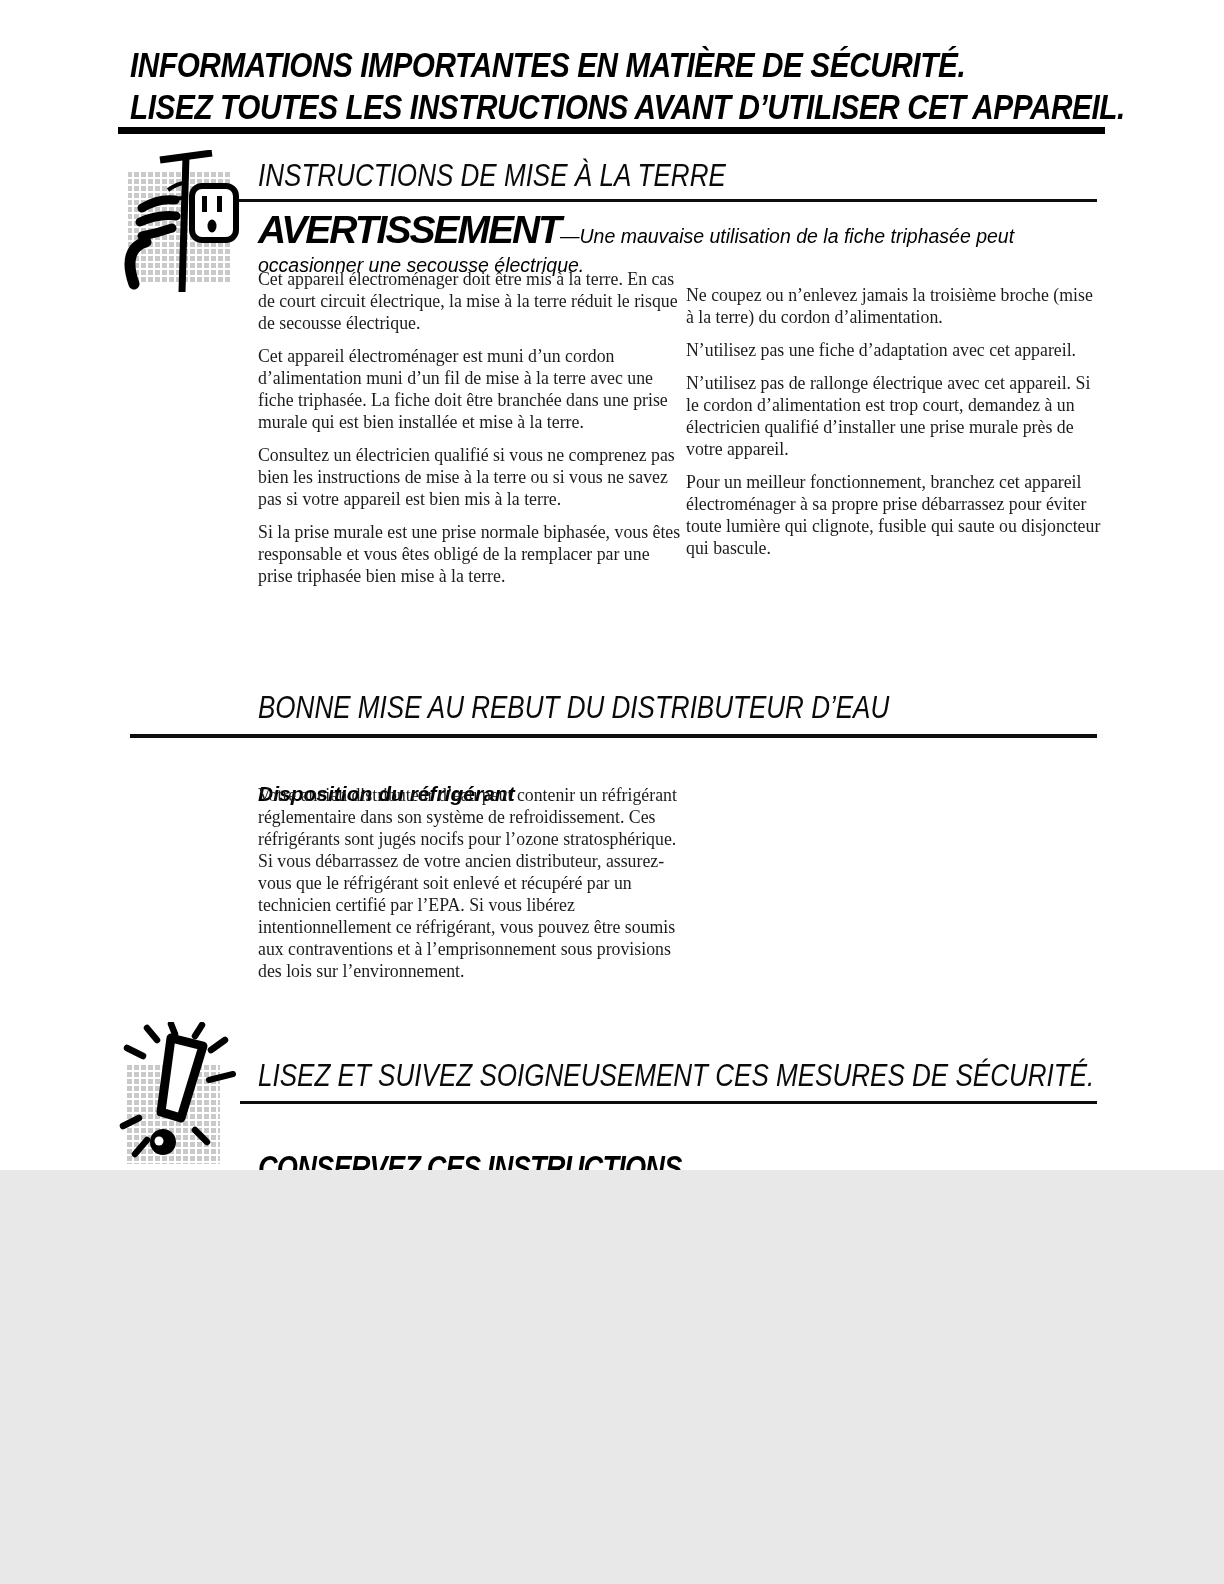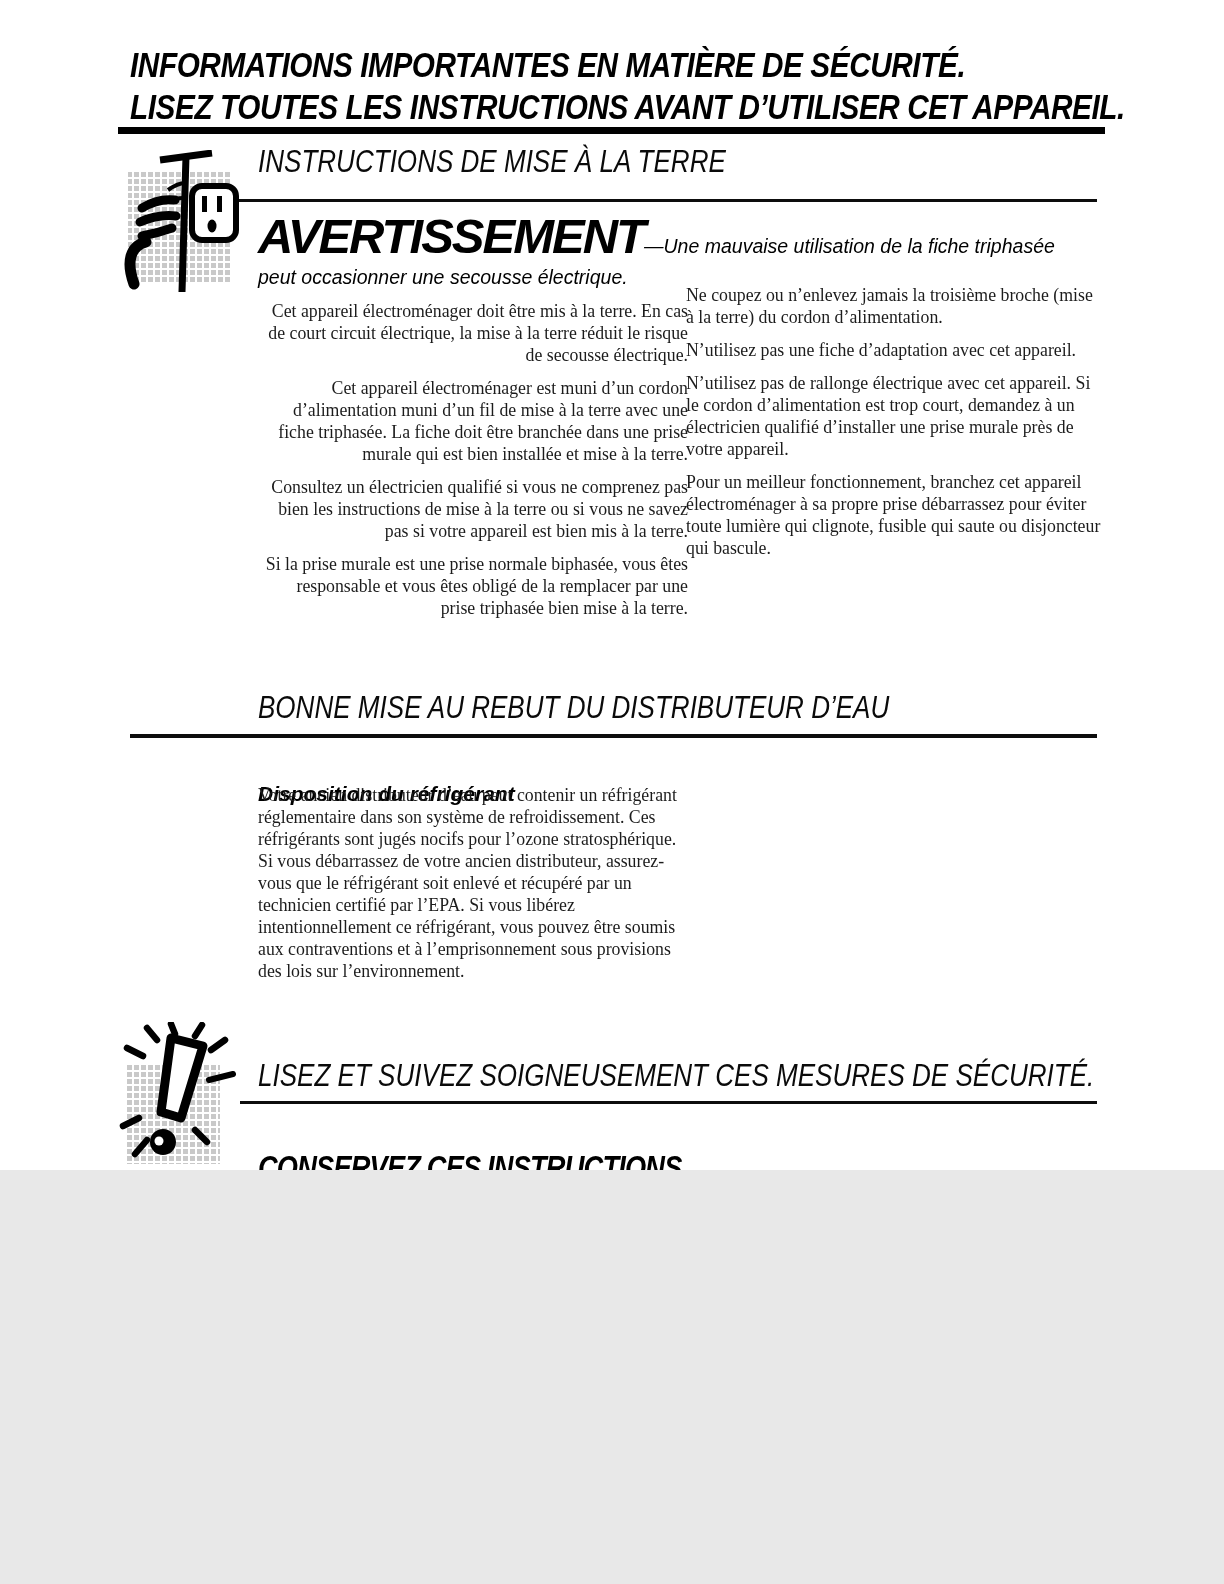--- a/index.html
+++ b/index.html
@@ -26,21 +26,21 @@
     font-style:italic;font-weight:normal;
     font-size:31px;color:#0a0a0a;letter-spacing:0;
   }
   .sec-title .cond{transform:scaleX(0.84);}
   .rule{background:#0d0d0d;}
 
   
   .warn-wrap{font-style:italic;color:#000;}
   .warn-label{
     font-family:"Liberation Sans",sans-serif;
-    font-weight:bold;font-size:49px;letter-spacing:-2px;
+    font-weight:bold;font-size:39px;letter-spacing:-2px;
   }
   .warn-text{
     font-family:"Liberation Sans",sans-serif;
     font-size:19.5px;line-height:26px;letter-spacing:0;
   }
 
   
   .bodycol p{
     margin:0 0 11px 0;
     font-family:"Liberation Serif",serif;
@@ -93,27 +93,27 @@
       <ellipse cx="100" cy="76" rx="4.5" ry="6.5" fill="#000"></ellipse>
       <path d="M56,40 q10,-7 17,-7" stroke="#000" stroke-width="4" fill="none"></path>
       <path d="M54,52 q10,-4 17,-4" stroke="#000" stroke-width="4" fill="none"></path>
       <path d="M30,58 q16,-10 33,-8" stroke="#000" stroke-width="9" fill="none" stroke-linecap="round"></path>
       <path d="M28,72 q18,-8 36,-6" stroke="#000" stroke-width="9" fill="none" stroke-linecap="round"></path>
       <path d="M30,86 q16,-3 30,-8" stroke="#000" stroke-width="9" fill="none" stroke-linecap="round"></path>
       <path d="M34,92 C18,96 14,112 22,134" stroke="#000" stroke-width="11" fill="none" stroke-linecap="round"></path>
     </svg>
   </div>
 
-  <div class="abs sec-title" style="left:258px;top:144px;"><span class="cond">INSTRUCTIONS DE MISE À LA TERRE</span></div>
+  <div class="abs sec-title" style="left:258px;top:158px;"><span class="cond">INSTRUCTIONS DE MISE À LA TERRE</span></div>
 
   <div class="abs warn-wrap" style="left:258px;top:208px;width:824px;">
     <span class="warn-label">AVERTISSEMENT</span><span class="warn-text">—Une mauvaise utilisation de la fiche triphasée peut occasionner une secousse électrique.</span>
   </div>
 
-  <div class="abs bodycol" style="left:258px;top:300px;width:430px;text-align:right;">
+  <div class="abs bodycol" style="left:258px;top:268px;width:430px;">
     <p>Cet appareil électroménager doit être mis à la terre. En cas de court circuit électrique, la mise à la terre réduit le risque de secousse électrique.</p>
     <p>Cet appareil électroménager est muni d’un cordon d’alimentation muni d’un fil de mise à la terre avec une fiche triphasée. La fiche doit être branchée dans une prise murale qui est bien installée et mise à la terre.</p>
     <p>Consultez un électricien qualifié si vous ne comprenez pas bien les instructions de mise à la terre ou si vous ne savez pas si votre appareil est bien mis à la terre.</p>
     <p>Si la prise murale est une prise normale biphasée, vous êtes responsable et vous êtes obligé de la remplacer par une prise triphasée bien mise à la terre.</p>
   </div>
 
   <div class="abs bodycol" style="left:686px;top:284px;width:416px;">
     <p>Ne coupez ou n’enlevez jamais la troisième broche (mise à la terre) du cordon d’alimentation.</p>
     <p>N’utilisez pas une fiche d’adaptation avec cet appareil.</p>
     <p>N’utilisez pas de rallonge électrique avec cet appareil. Si le cordon d’alimentation est trop court, demandez à un électricien qualifié d’installer une prise murale près de votre appareil.</p>

